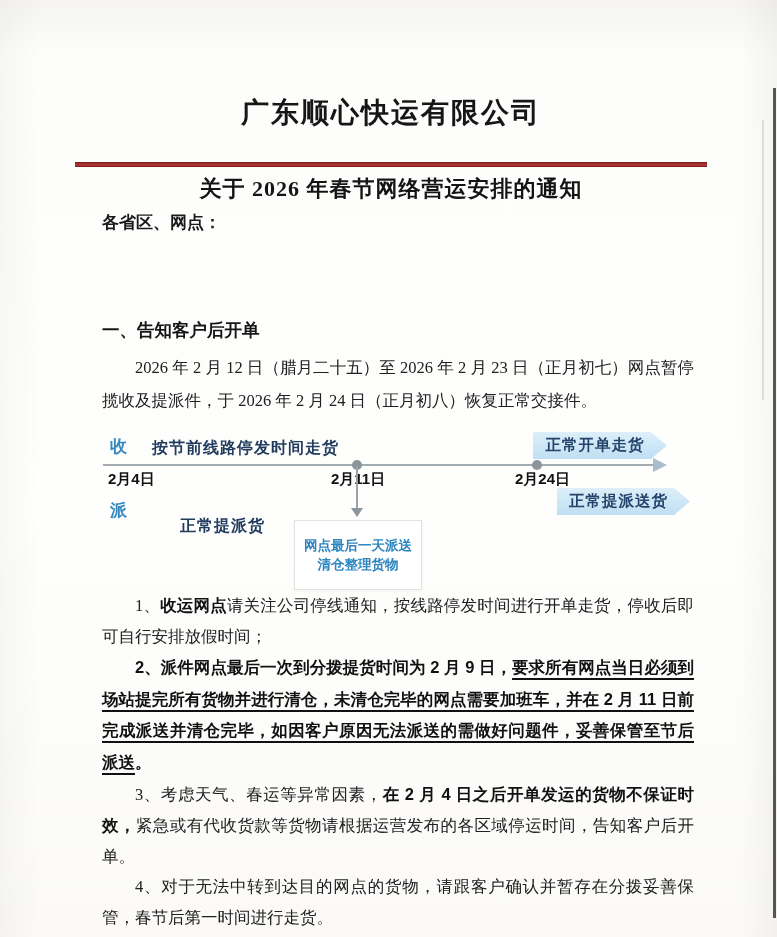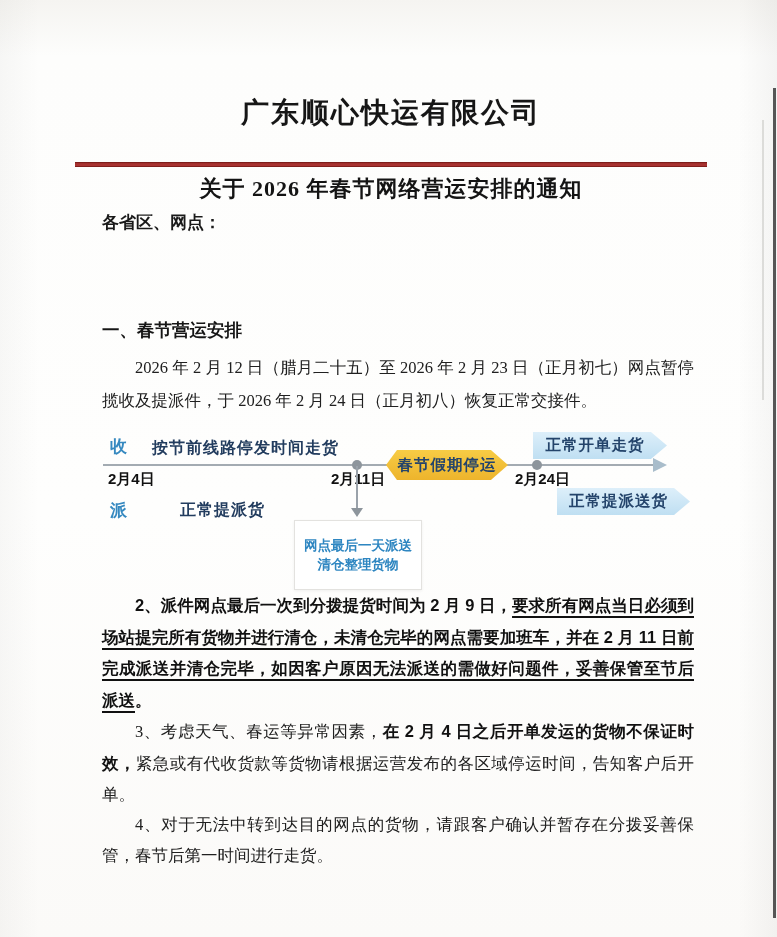--- a/index.html
+++ b/index.html
@@ -75,51 +75,51 @@
   <div class="photo-edge-dark"></div>
   <div class="photo-edge-faint"></div>
 
   <div class="center-band company-title">广东顺心快运有限公司</div>
   <div class="red-divider"></div>
   <div class="center-band notice-title">关于 2026 年春节网络营运安排的通知</div>
 
   <div class="salutation hei">各省区、网点：</div>
 
 
-  <div class="section-heading hei">一、春节营运安排</div>
+  <div class="section-heading hei">一、告知客户后开单</div>
 
   <div class="body-para section-para indent">2026 年 2 月 12 日（腊月二十五）至 2026 年 2 月 23 日（正月初七）网点暂停揽收及提派件，于 2026 年 2 月 24 日（正月初八）恢复正常交接件。</div>
 
   <div class="timeline">
     <span class="tl-tag hei" style="left:15px; top:11px;">收</span>
     <span class="tl-note" style="left:57px; top:14px;">按节前线路停发时间走货</span>
 
     <div class="tl-axis"></div>
     <div class="tl-axis-arrow"></div>
     <div class="tl-dot" style="left:257px;"></div>
     <div class="tl-dot" style="left:437px;"></div>
 
     <span class="tl-date hei" style="left:13px;">2月4日</span>
     <span class="tl-date hei" style="left:236px;">2月11日</span>
     <span class="tl-date hei" style="left:420px;">2月24日</span>
 
-    <div class="tl-banner yellow">春节假期停运</div>
     <div class="tl-banner blue-top">正常开单走货</div>
     <div class="tl-banner blue-bottom">正常提派送货</div>
 
     <span class="tl-tag hei" style="left:15px; top:75px;">派</span>
-    <span class="tl-note" style="left:85px; top:76px;">正常提派货</span>
+    <span class="tl-note" style="left:85px; top:92px;">正常提派货</span>
 
     <div class="tl-vline"></div>
     <div class="tl-varrow"></div>
     <div class="tl-callout">
       <div>网点最后一天派送</div>
       <div>清仓整理货物</div>
     </div>
   </div>
 
   <div class="points">
+    <p><span>1、</span><span class="seg-bold">收运网点</span><span>请关注公司停线通知，按线路停发时间进行开单走货，停收后即可自行安排放假时间；</span></p>
     <p><span class="seg-bold">2、派件网点最后一次到分拨提货时间为 2 月 9 日，</span><span class="seg-bold seg-underline">要求所有网点当日必须到场站提完所有货物并进行清仓，未清仓完毕的网点需要加班车，并在 2 月 11 日前完成派送并清仓完毕，如因客户原因无法派送的需做好问题件，妥善保管至节后派送</span><span class="seg-bold">。</span></p>
     <p><span>3、考虑天气、春运等异常因素，</span><span class="seg-bold">在 2 月 4 日之后开单发运的货物不保证时效，</span><span>紧急或有代收货款等货物请根据运营发布的各区域停运时间，告知客户后开单。</span></p>
     <p><span>4、对于无法中转到达目的网点的货物，请跟客户确认并暂存在分拨妥善保管，春节后第一时间进行走货。</span></p>
   </div>
 
 </div>
 
 </body></html>

